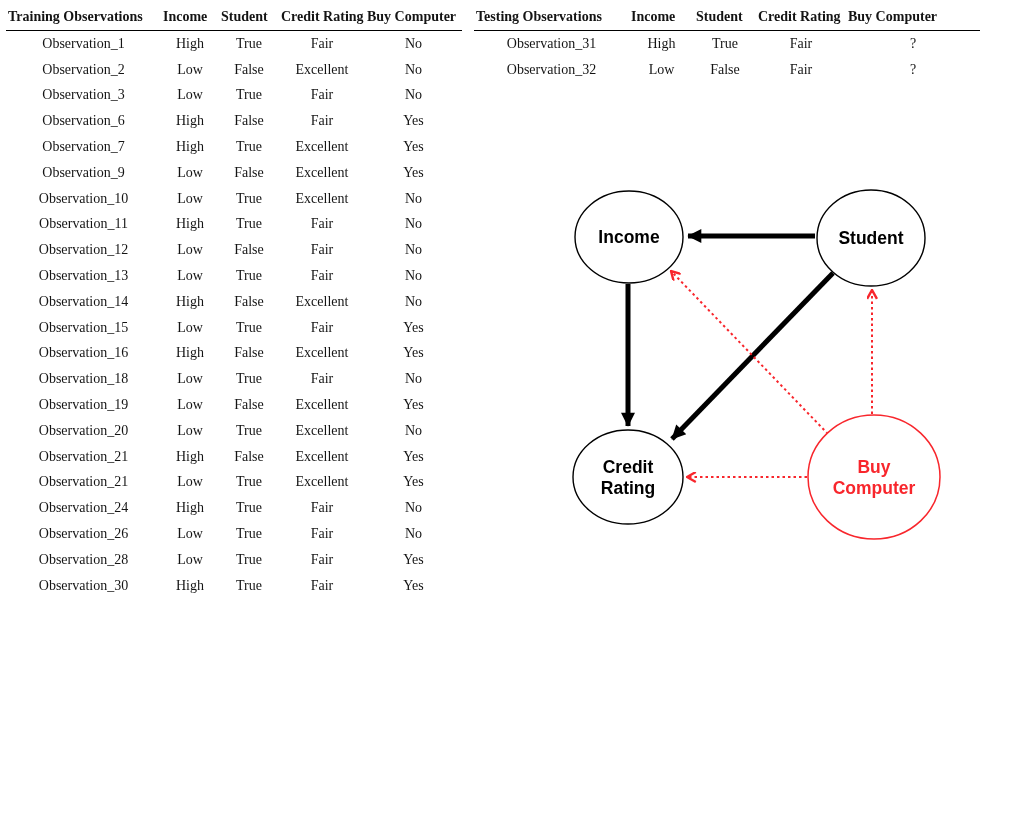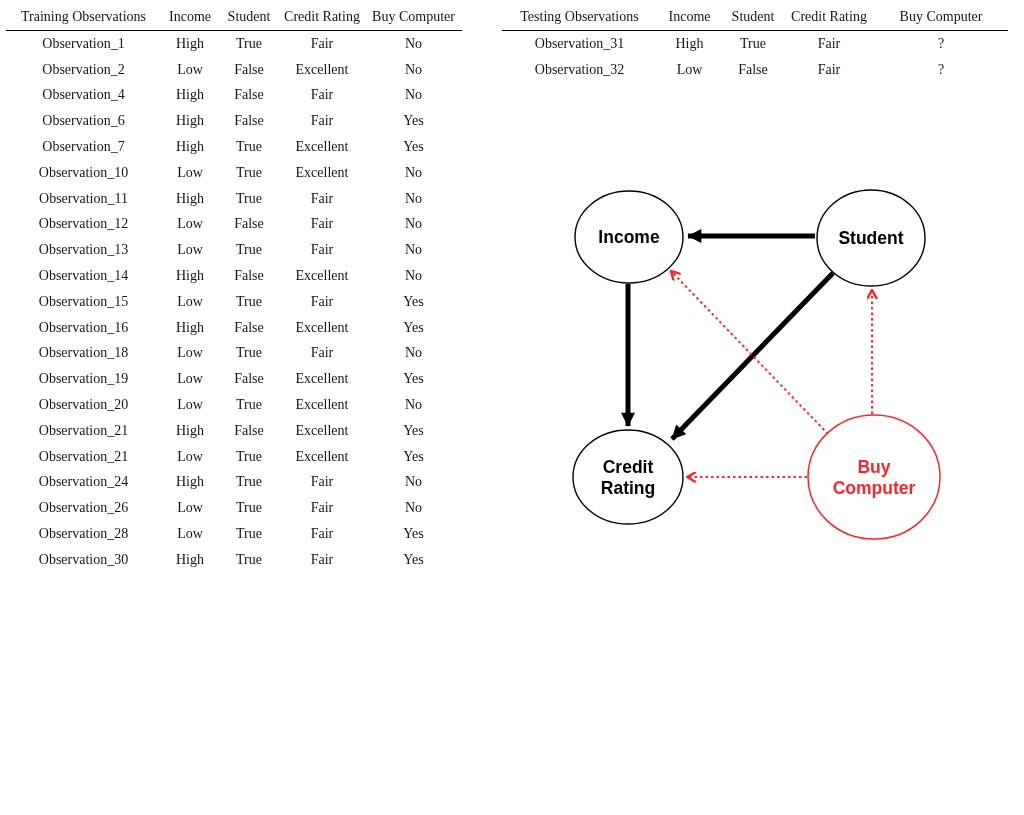--- a/index.html
+++ b/index.html
@@ -6,28 +6,28 @@
   body{
     width:1024px;height:815px;position:relative;background:#ffffff;
     font-family:"Liberation Serif","DejaVu Serif",serif;color:#111111;
     overflow:hidden;
   }
   .obs-table{
     position:absolute;top:4px;border-collapse:collapse;table-layout:fixed;
     font-size:14px;color:#141414;
   }
   .obs-table th{
-    font-weight:normal;height:26px;padding:0 2px;text-align:center;
+    font-weight:bold;height:26px;padding:0 2px;text-align:left;
     border-bottom:1.6px solid #000;white-space:nowrap;
   }
   .obs-table td{
     height:25.8px;padding:0 2px;text-align:center;white-space:nowrap;
   }
   #training-table{left:6px;width:456px;}
-  #testing-table{left:502px;width:506px;}
+  #testing-table{left:474px;width:506px;}
   #diagram{position:absolute;left:540px;top:160px;width:430px;height:410px;}
   .node-label{
     font-family:"Liberation Sans","DejaVu Sans",sans-serif;
     font-weight:bold;font-size:17.5px;
   }
 </style>
 </head>
 <body>
 
 <table class="obs-table" id="training-table">
@@ -56,37 +56,44 @@
         <td>No</td>
       </tr>
       <tr>
         <td>Observation_2</td>
         <td>Low</td>
         <td>False</td>
         <td>Excellent</td>
         <td>No</td>
       </tr>
       <tr>
-        <td>Observation_4</td>
-        <td>High</td>
-        <td>False</td>
+        <td>Observation_3</td>
+        <td>Low</td>
+        <td>True</td>
         <td>Fair</td>
         <td>No</td>
       </tr>
       <tr>
         <td>Observation_6</td>
         <td>High</td>
         <td>False</td>
         <td>Fair</td>
         <td>Yes</td>
       </tr>
       <tr>
         <td>Observation_7</td>
         <td>High</td>
         <td>True</td>
+        <td>Excellent</td>
+        <td>Yes</td>
+      </tr>
+      <tr>
+        <td>Observation_9</td>
+        <td>Low</td>
+        <td>False</td>
         <td>Excellent</td>
         <td>Yes</td>
       </tr>
       <tr>
         <td>Observation_10</td>
         <td>Low</td>
         <td>True</td>
         <td>Excellent</td>
         <td>No</td>
       </tr>

